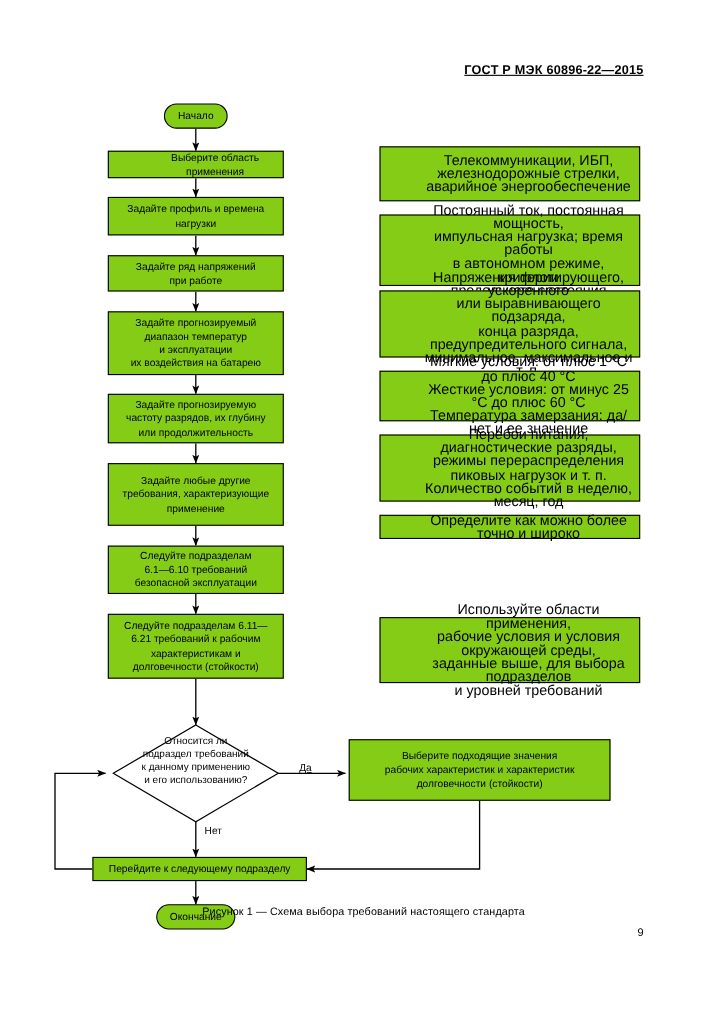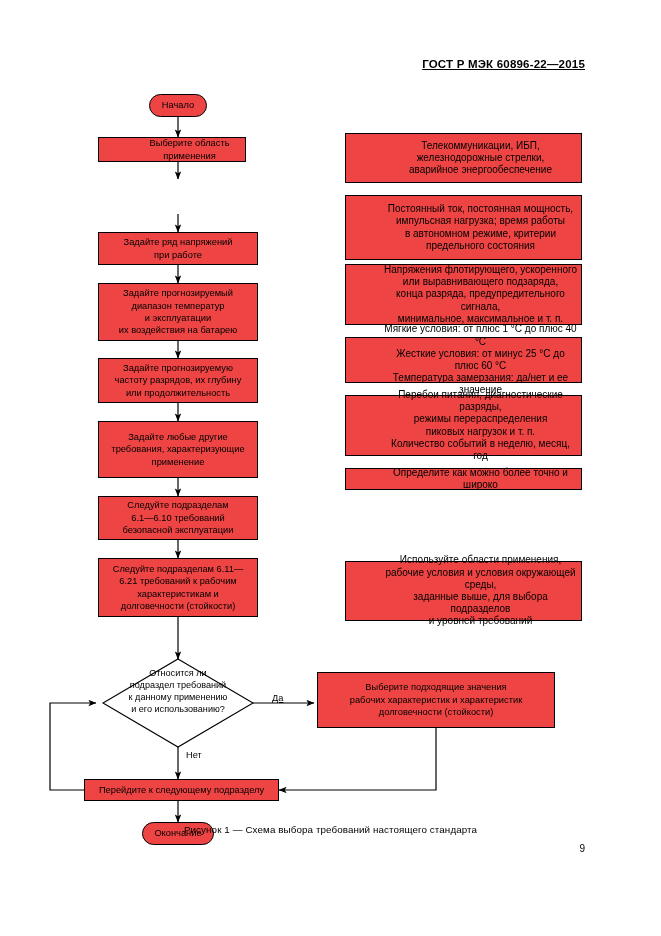--- a/index.html
+++ b/index.html
@@ -55,36 +55,36 @@
     position: absolute;
     left: 0; top: 0;
     width: 661px;
     height: 936px;
   }
   
   .node {
     position: absolute;
     box-sizing: border-box;
     border: 1.2px solid #000000;
-    background: #ef4444;
+    background: #84cc16;
     display: flex;
     align-items: center;
     justify-content: center;
     text-align: center;
     font-size: 9.3px;
     line-height: 12.4px;
     padding: 2px 4px;
     white-space: pre-line;
   }
   .node.terminal {
     border-radius: 13px;
     font-size: 9.3px;
   }
   .node.note {
-    font-size: 10px;
+    font-size: 13px;
     line-height: 12.2px;
     padding-left: 38px;
   }
   .diamond-label {
     position: absolute;
     display: flex;
     align-items: center;
     justify-content: center;
     text-align: center;
     font-size: 9.1px;
@@ -140,22 +140,24 @@
       <path d="M 84 790 L 50 790 L 50 703 L 96 703" marker-end="url(#arrow)"></path>
 
       <path d="M 436 728 L 436 790 L 279 790" marker-end="url(#arrow)"></path>
 
       <polygon points="178,659 253,703 178,747 103,703" stroke-width="1.1"></polygon>
     </g>
   </svg>
 
   <div class="node terminal" style="left:149px; top:94px; width:58px; height:23px;">Начало</div>
 
-  <div class="node" style="left:98px; top:137px; width:148px; height:25px;padding-left:39px;">Выберите область применения</div>
-
+  <div class="node" style="left:98px; top:137px; width:160px; height:25px;padding-left:39px;">Выберите область применения</div>
+
+  <div class="node" style="left:98px; top:179px; width:160px; height:35px;">Задайте профиль и времена
+нагрузки</div>
 
   <div class="node" style="left:98px; top:232px; width:160px; height:33px;">Задайте ряд напряжений
 при работе</div>
 
   <div class="node" style="left:98px; top:283px; width:160px; height:58px;">Задайте прогнозируемый
 диапазон температур
 и эксплуатации
 их воздействия на батарею</div>
 
   <div class="node" style="left:98px; top:358px; width:160px; height:45px;">Задайте прогнозируемую

